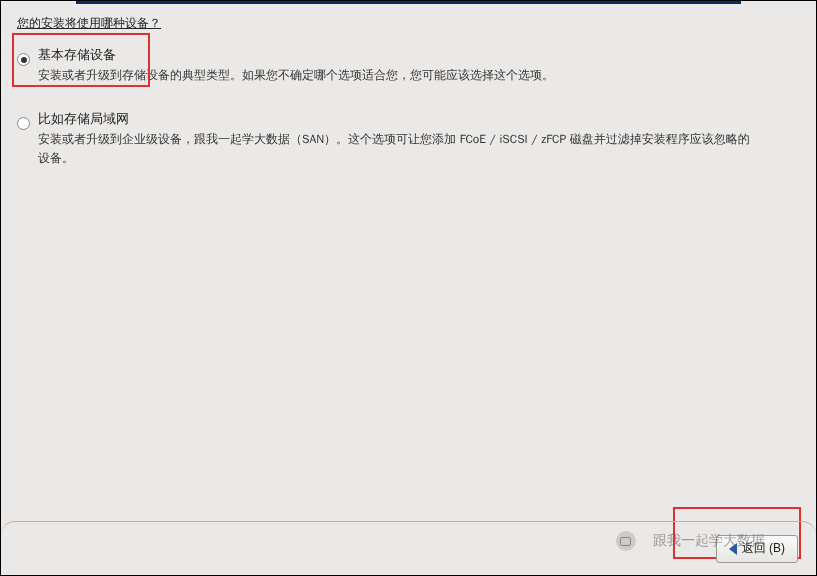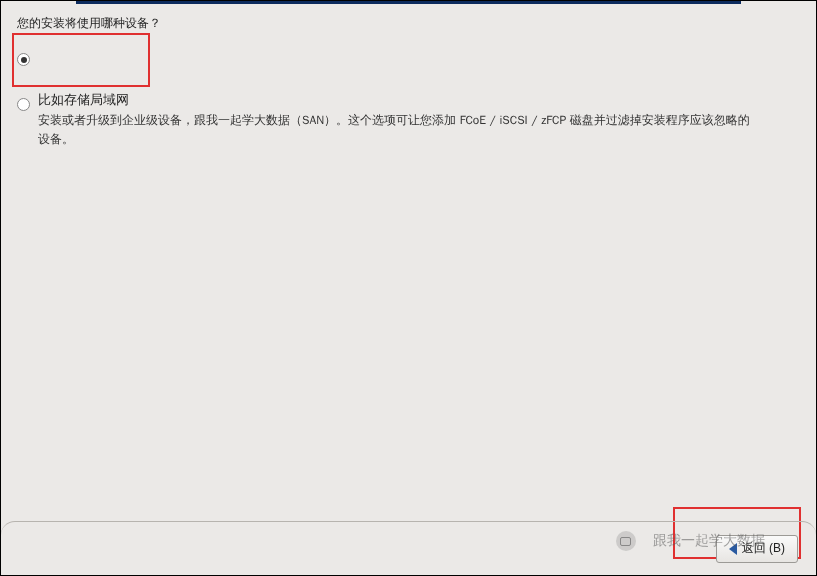--- a/index.html
+++ b/index.html
@@ -15,20 +15,21 @@
     .header-line {
       position: absolute;
       top: 0; left: 75px; right: 75px;
       height: 3px;
       background: #0c2b5e;
     }
     .question {
       position: absolute;
       top: 14px; left: 16px;
       font-size: 12px;
+      text-decoration: underline;
     }
     .options {
       position: absolute;
       top: 40px; left: 16px; right: 16px;
     }
     .option-row {
       display: flex;
       align-items: flex-start;
       gap: 8px;
       margin-bottom: 20px;
@@ -138,20 +139,24 @@
 </head>
 <body>
 
 <div class="header-line"></div>
 
 <div class="question">您的安装将使用哪种设备？</div>
 
 <div class="options">
   <div class="option-row">
     <div class="radio checked"></div>
+    <div class="option-text">
+      <div class="option-title">基本存储设备</div>
+      <div class="option-desc">安装或者升级到存储设备的典型类型。如果您不确定哪个选项适合您，您可能应该选择这个选项。</div>
+    </div>
   </div>
   <div class="option-row">
     <div class="radio"></div>
     <div class="option-text">
       <div class="option-title">比如存储局域网</div>
       <div class="option-desc">安装或者升级到企业级设备，跟我一起学大数据（SAN）。这个选项可让您添加 FCoE / iSCSI / zFCP 磁盘并过滤掉安装程序应该忽略的设备。</div>
     </div>
   </div>
 </div>
 

